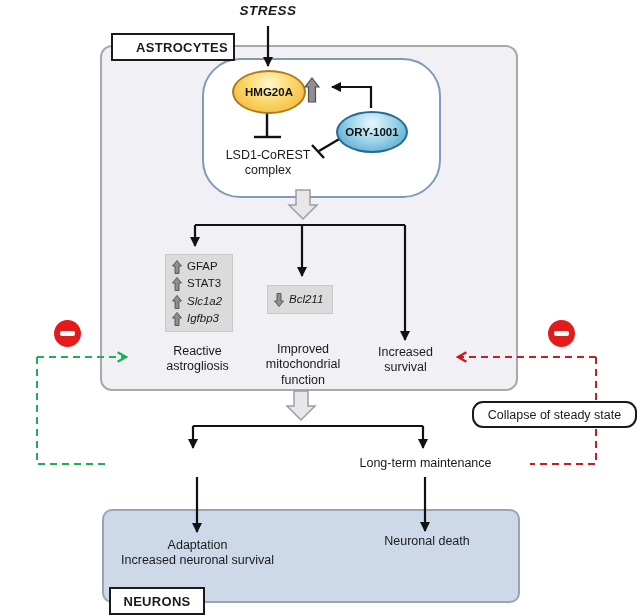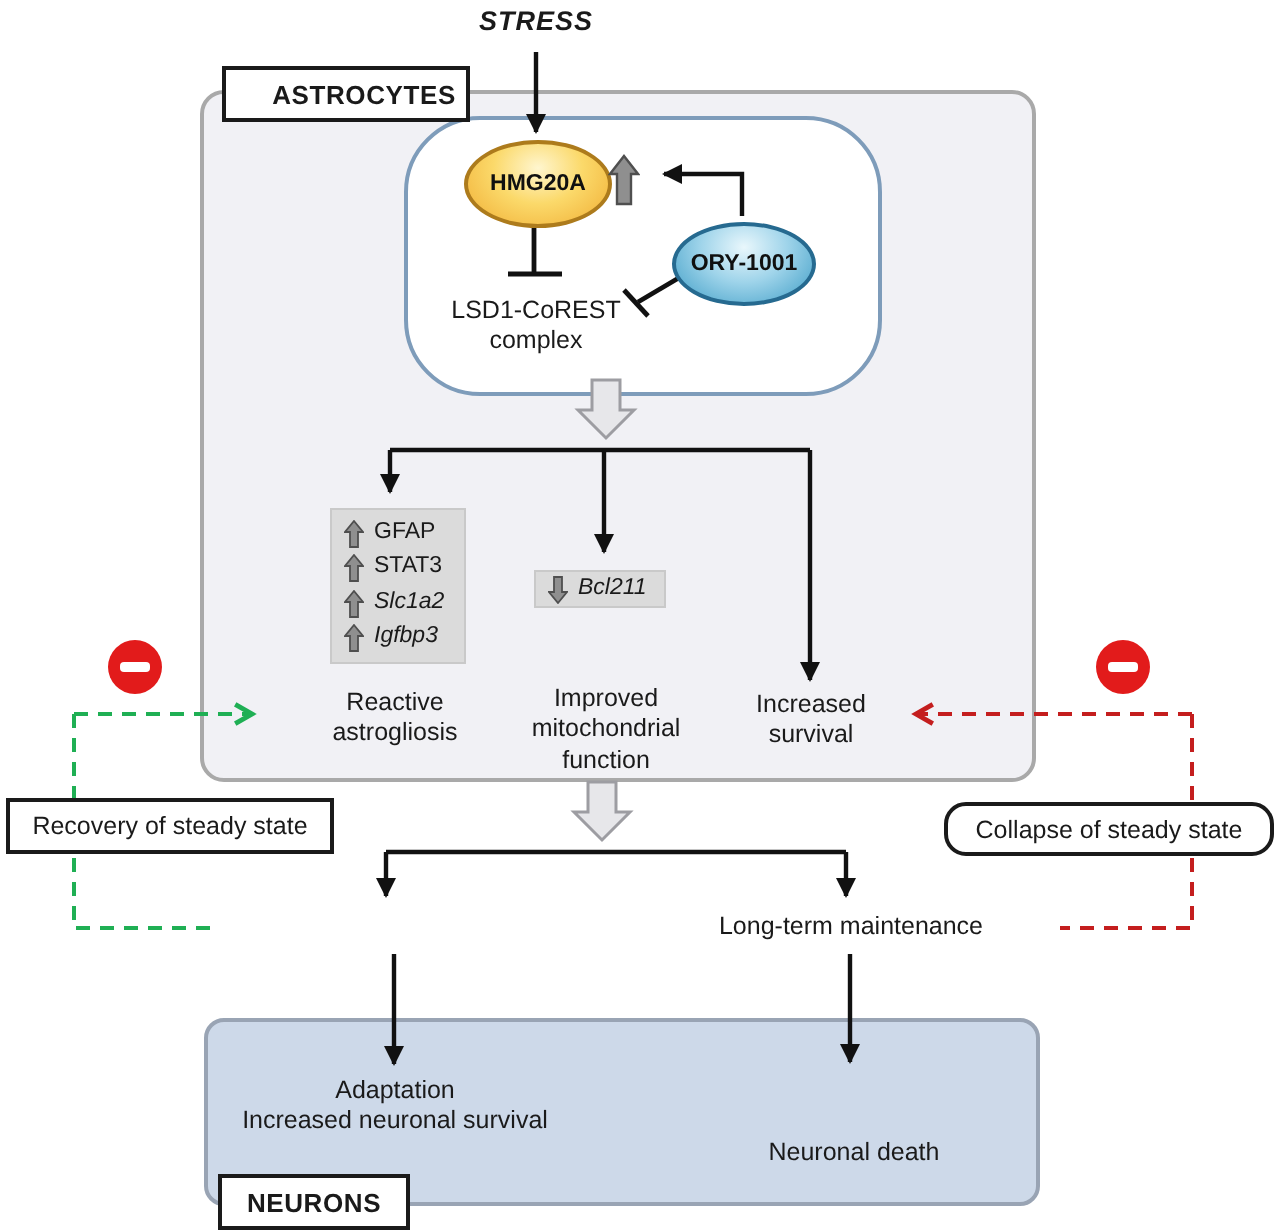--- a/index.html
+++ b/index.html
@@ -181,21 +181,21 @@
     <div class="generow">
       <span class="gi">
           <svg width="10" height="14" viewBox="0 0 10 14">
             <polygon points="5,0.5 9.5,6 7,6 7,13.5 3,13.5 3,6 0.5,6" fill="#8f8f8f" stroke="#4f4f4f" stroke-width="0.9"></polygon>
           </svg>
         </span>
       <span class="italic">Igfbp3</span>
     </div>
   </div>
 
-  <div class="abs genebox" style="left:267px;top:285px;width:66px;height:19px;justify-content:center;">
+  <div class="abs genebox" style="left:267px;top:285px;width:66px;height:29px;justify-content:center;">
     <div class="generow">
       <span class="gi">
           <svg width="10" height="14" viewBox="0 0 10 14">
             <polygon points="5,13.5 9.5,8 7,8 7,0.5 3,0.5 3,8 0.5,8" fill="#8f8f8f" stroke="#4f4f4f" stroke-width="0.9"></polygon>
           </svg>
         </span>
       <span class="italic">Bcl211</span>
     </div>
   </div>
 
@@ -203,22 +203,21 @@
 astrogliosis</div>
   <div class="abs lbl" style="left:260px;top:342px;width:86px;">Improved
 mitochondrial
 function</div>
   <div class="abs lbl" style="left:363px;top:345px;width:85px;">Increased
 survival</div>
 
   <div class="abs noentry" style="left:54px;top:320px;"></div>
   <div class="abs noentry" style="left:548px;top:320px;"></div>
 
-  <div class="abs tagbox" style="left:3px;top:399px;width:160px;height:24px;">Recovery of steady state</div>
   <div class="abs tagbox" style="left:472px;top:401px;width:161px;height:23px;border-radius:11px;">Collapse of steady state</div>
 
   <div class="abs lbl" style="left:338px;top:456px;width:175px;">Long-term maintenance</div>
 
   <div class="abs lbl" style="left:100px;top:538px;width:195px;">Adaptation
 Increased neuronal survival</div>
-  <div class="abs lbl" style="left:372px;top:569px;width:110px;">Neuronal death</div>
+  <div class="abs lbl" style="left:372px;top:534px;width:110px;">Neuronal death</div>
 
 </div>
 
 </body></html>

